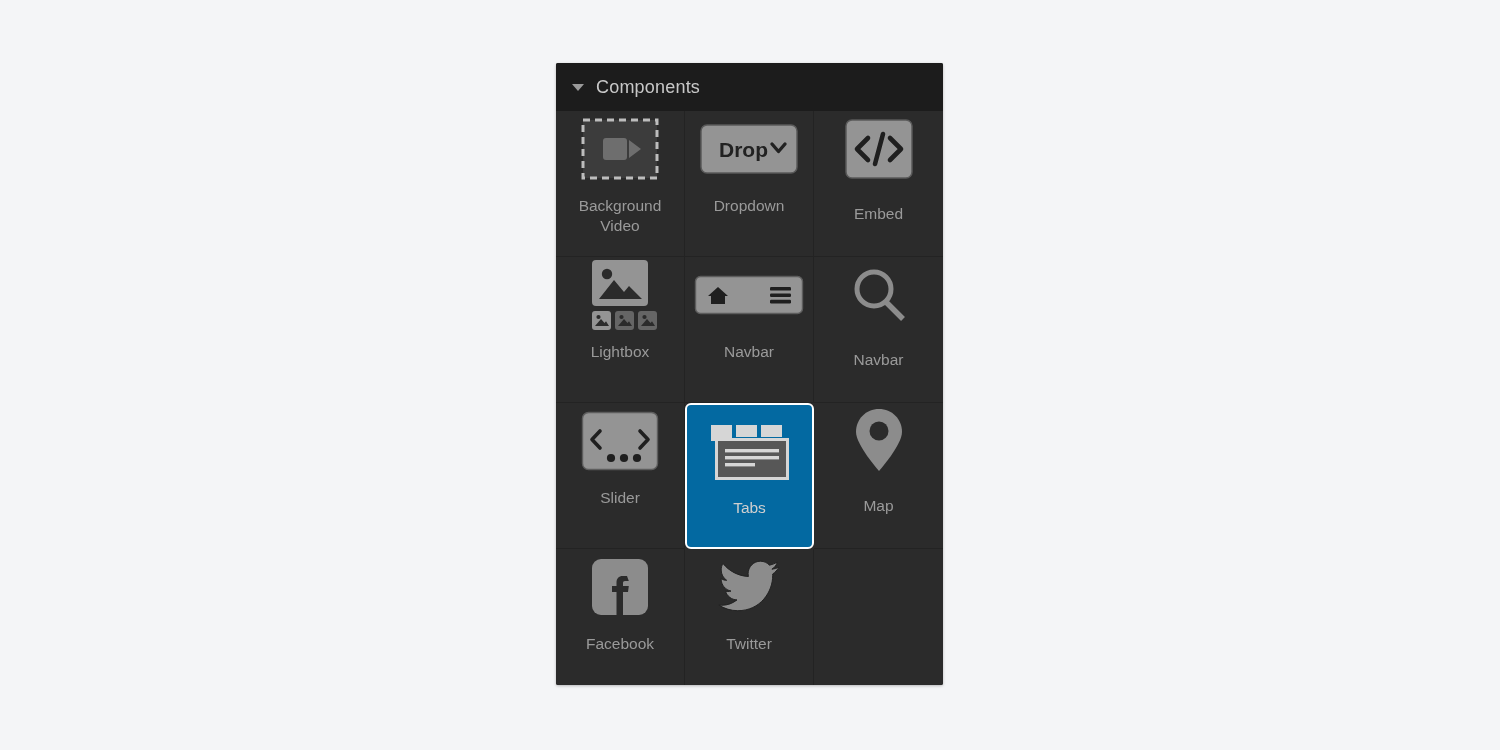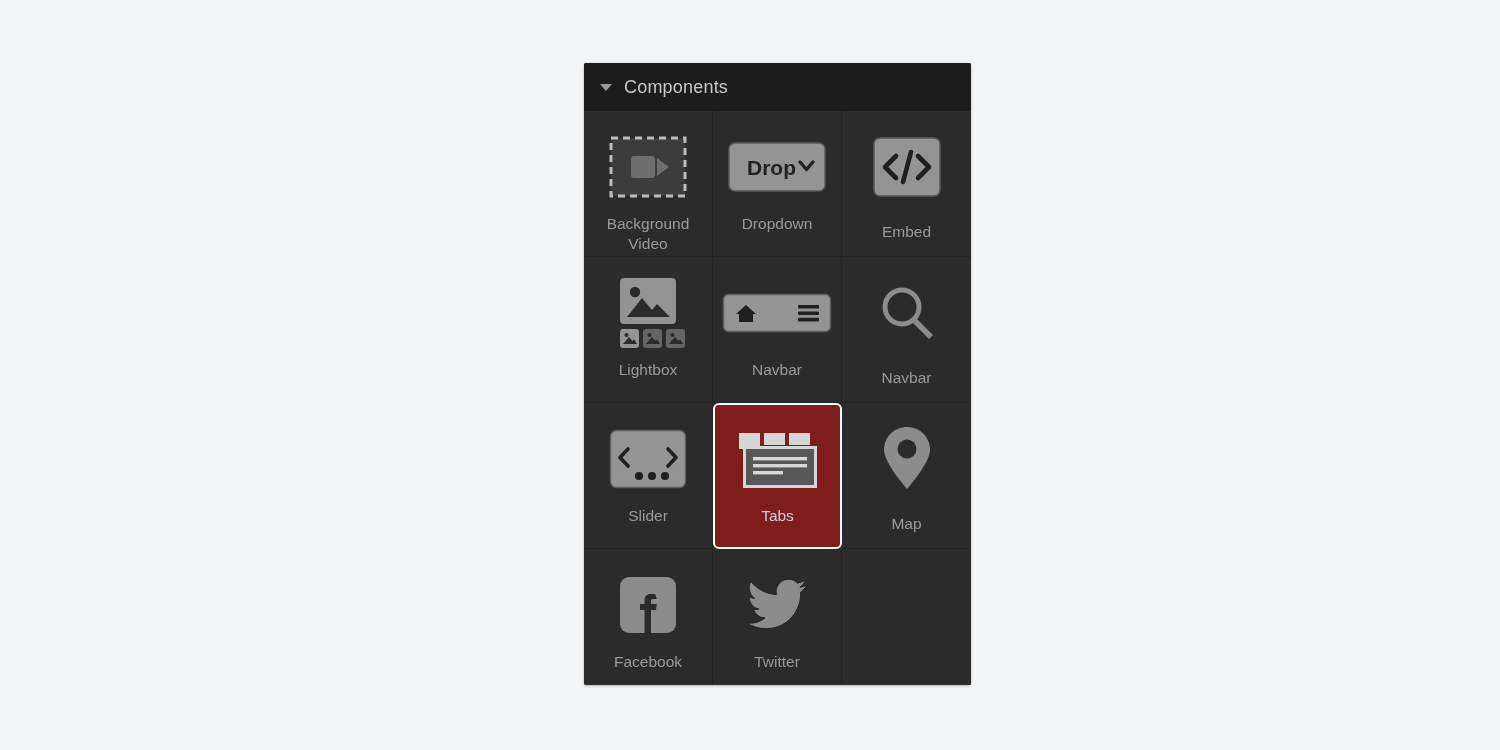--- a/index.html
+++ b/index.html
@@ -17,21 +17,21 @@
 
   #stage {
     position: relative;
     width: 1500px;
     height: 750px;
   }
 
   
   .panel {
     position: absolute;
-    left: 584px;
+    left: 556px;
     top: 63px;
     width: 387px;
     height: 622px;
     background: #2b2b2b;
     border-radius: 2px;
     box-shadow: 0 1px 3px rgba(0,0,0,0.25);
     overflow: hidden;
     display: flex;
     flex-direction: column;
   }
@@ -72,21 +72,20 @@
 
   .cell {
     position: relative;
     display: flex;
     flex-direction: column;
     align-items: center;
     justify-content: flex-start;
     box-sizing: border-box;
     border-right: 1px solid #232323;
     border-bottom: 1px solid #232323;
-    padding-top: 18px;
     cursor: pointer;
     background: #2b2b2b;
   }
   .cell:nth-child(3n) { border-right: none; gap: 8px; }
   .cell.empty { cursor: default; }
 
   .cell-icon {
     height: 76px;
     display: flex;
     align-items: center;
@@ -97,26 +96,26 @@
     margin-top: 9px;
     color: #9a9a9a;
     font-size: 15.5px;
     text-align: center;
     line-height: 1.3;
     max-width: 110px;
   }
 
   
   .cell.selected {
-    background: #7f1d1d;
+    background: #0369a1;
     border-radius: 6px;
     border: 2px solid #ffffff;
     border-right: 2px solid #ffffff;
     z-index: 3;
-    padding-top: 16px;
+    padding-top: 8px;
   }
   .cell.selected .cell-label { color: #cfcfcf; }
 
   svg { display: block; }
 </style>
 </head>
 <body>
 
 <div id="stage">
 

